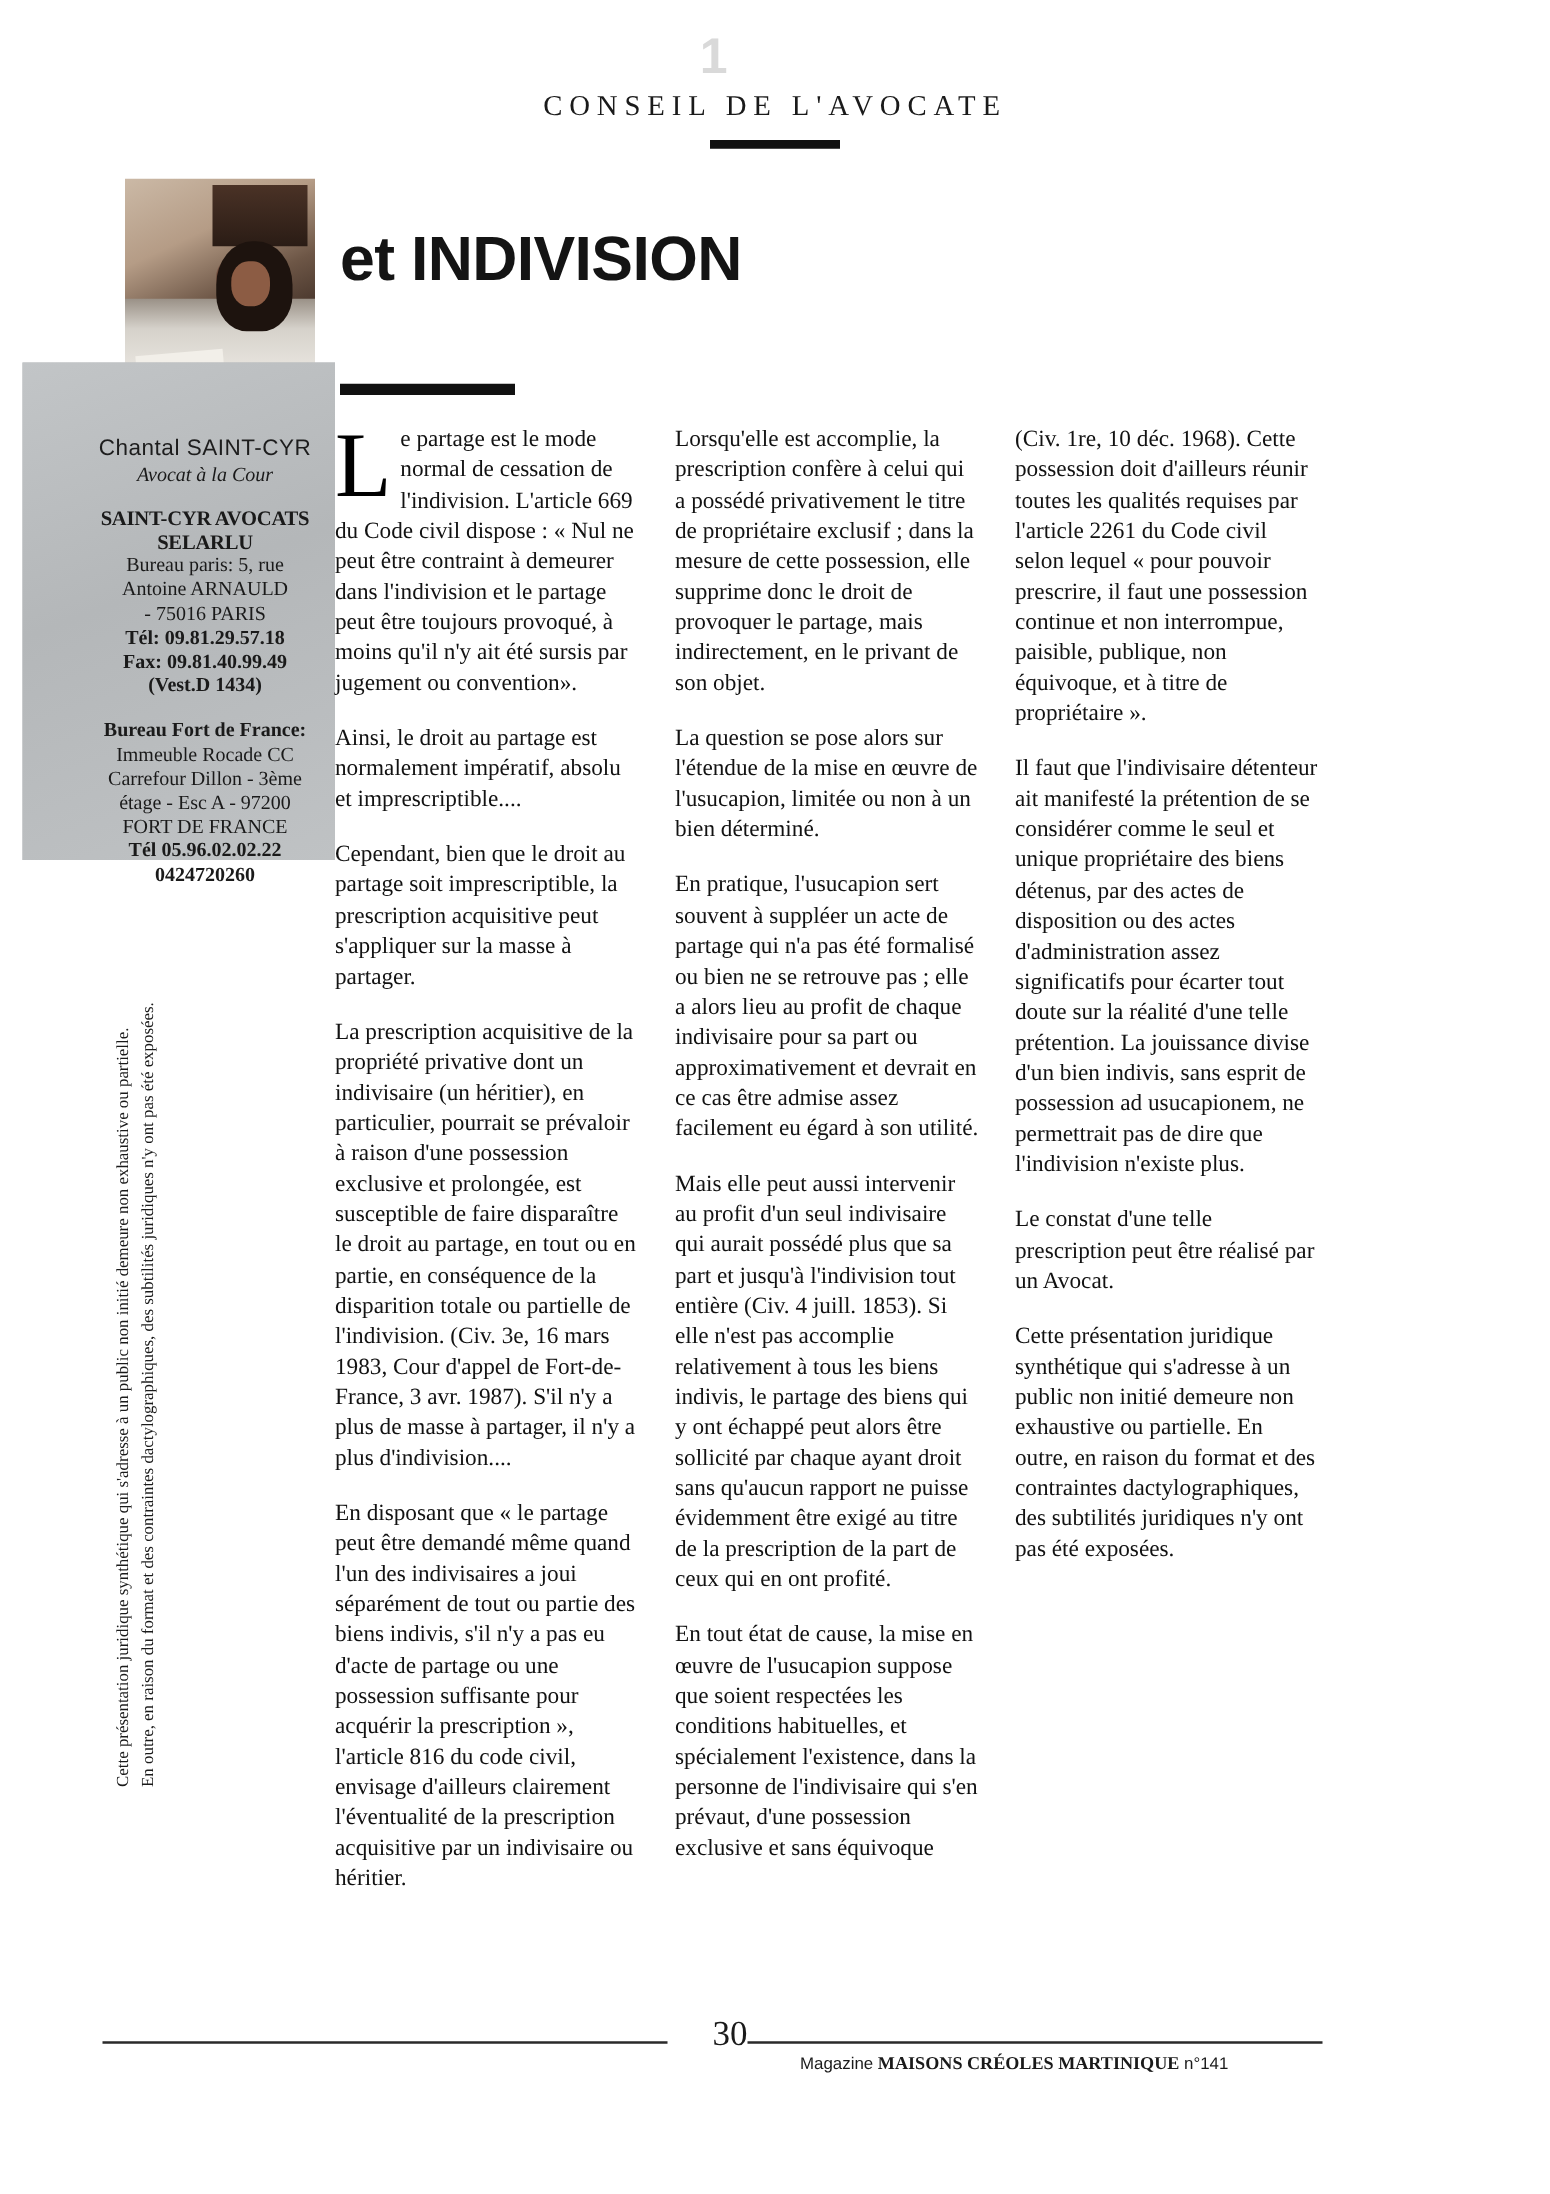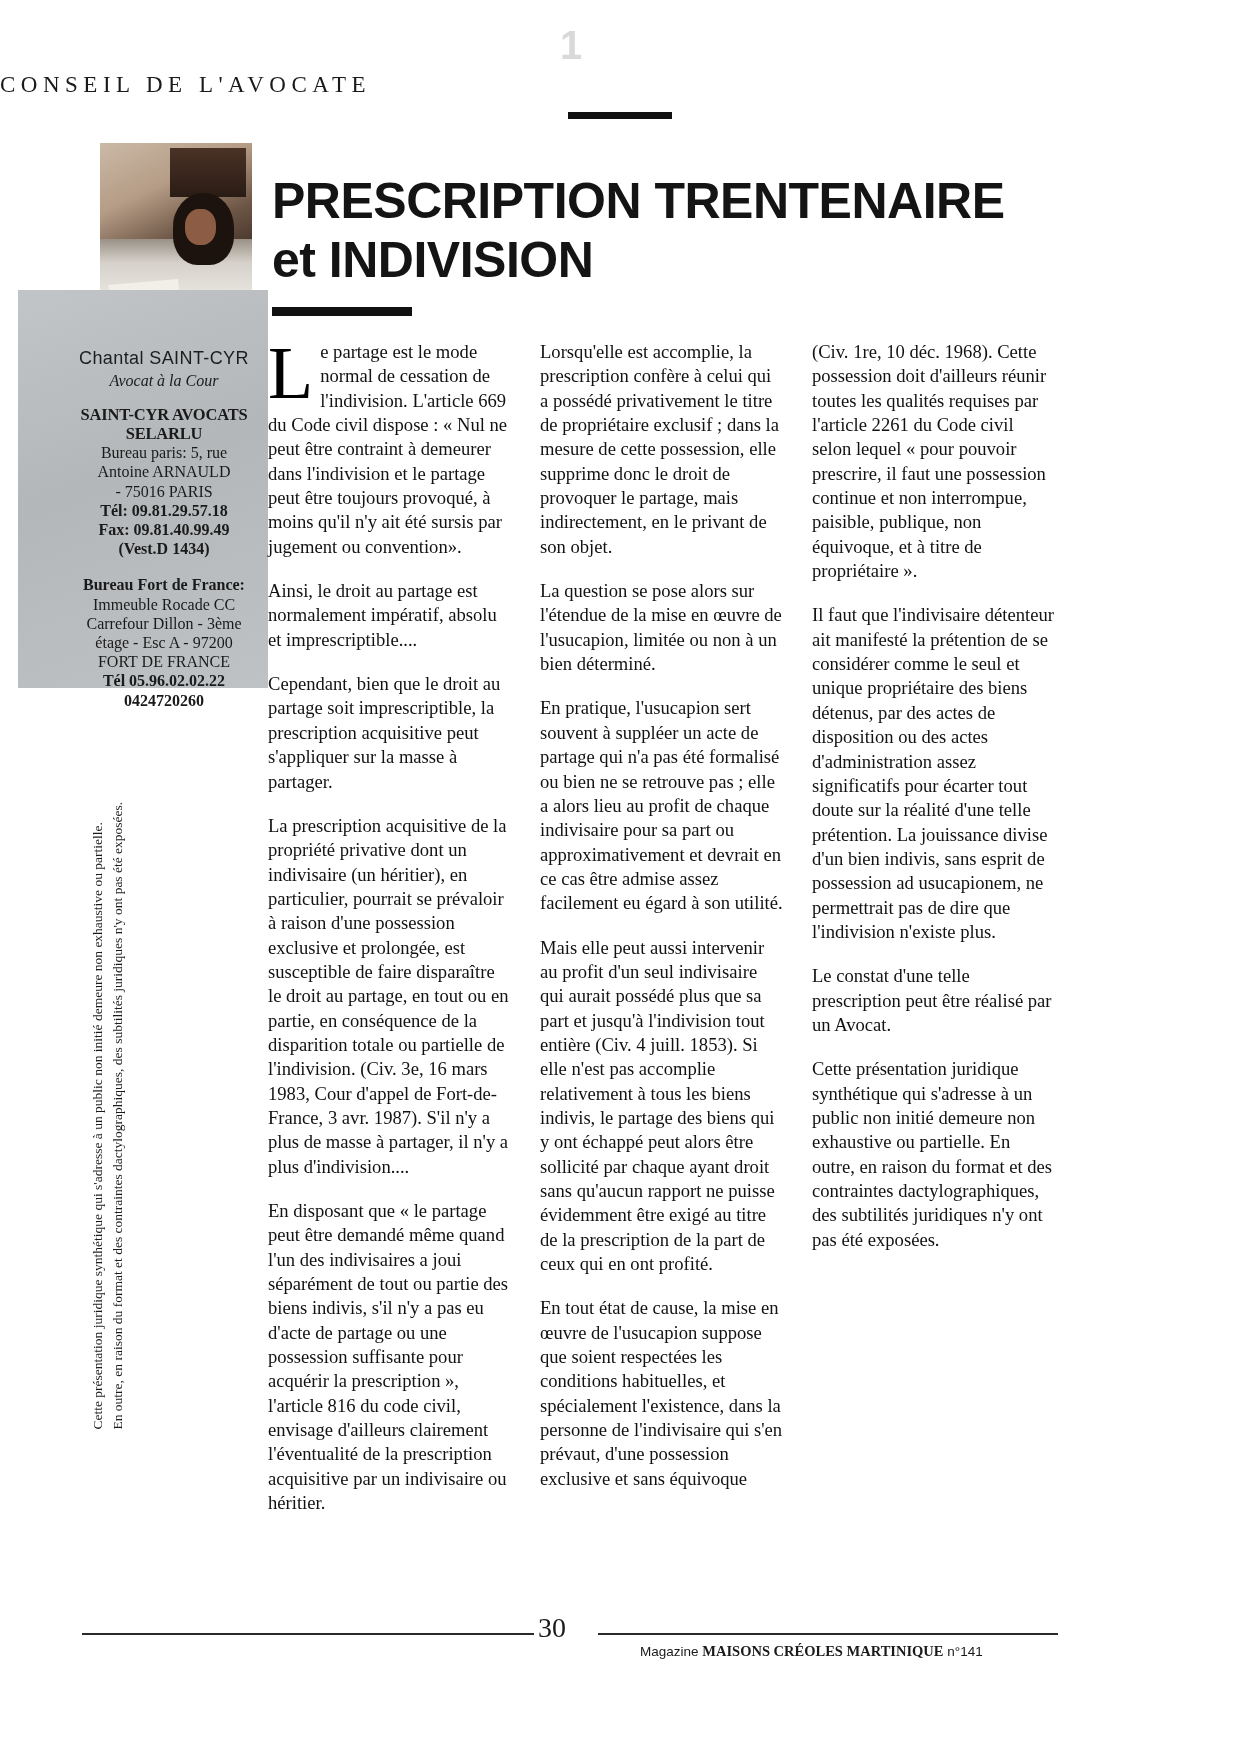--- a/index.html
+++ b/index.html
@@ -10,21 +10,21 @@
 
   
   .page-mark{
     position:absolute;left:540px;top:22px;width:60px;height:46px;
     font-family:"Liberation Sans",sans-serif;font-weight:bold;font-size:40px;
     color:#d9d9d9;text-align:center;line-height:46px;letter-spacing:-2px;
   }
 
   
   .rubric{
-    position:absolute;left:0;right:0;top:72px;
+    position:absolute;left:0;right:0;top:72px;text-align:center;
     font-family:"Liberation Serif",serif;font-size:23px;letter-spacing:5.5px;
     color:#1a1a1a;
   }
   .rubric-rule{
     position:absolute;left:50%;top:112px;transform:translateX(-50%);
     width:104px;height:7px;background:#111;
   }
 
   
   .headline{
@@ -125,39 +125,38 @@
   }
 
   
   .foot-rule-l{
     position:absolute;left:82px;top:1633px;width:452px;height:2px;background:#2a2a2a;
   }
   .foot-rule-r{
     position:absolute;left:598px;top:1633px;width:460px;height:2px;background:#2a2a2a;
   }
   .pageno{
-    position:absolute;left:538px;top:1612px;width:60px;text-align:left;
+    position:absolute;left:538px;top:1612px;width:60px;text-align:right;
     font-family:"Liberation Serif",serif;font-size:28px;color:#1a1a1a;
   }
   .credit{
     position:absolute;left:640px;top:1643px;width:418px;text-align:left;
     font-family:"Liberation Sans",sans-serif;font-size:13.5px;color:#1a1a1a;
   }
   .credit b{font-family:"Liberation Serif",serif;font-weight:bold;font-size:14.5px;}
 </style>
 </head>
 <body>
 
 <div class="page-mark">1</div>
 
 <div class="rubric">CONSEIL DE L'AVOCATE</div>
 <div class="rubric-rule"></div>
 
 <div class="headline">
-  <span>PRESCRIPTION TRENTENAIRE</span>
   <span class="l2">et INDIVISION</span>
 </div>
 <div class="headline-rule"></div>
 
 <div class="photo">
   <div class="shelf"></div>
   <div class="desk"></div>
   <div class="hair"></div>
   <div class="face"></div>
   <div class="book"></div>

